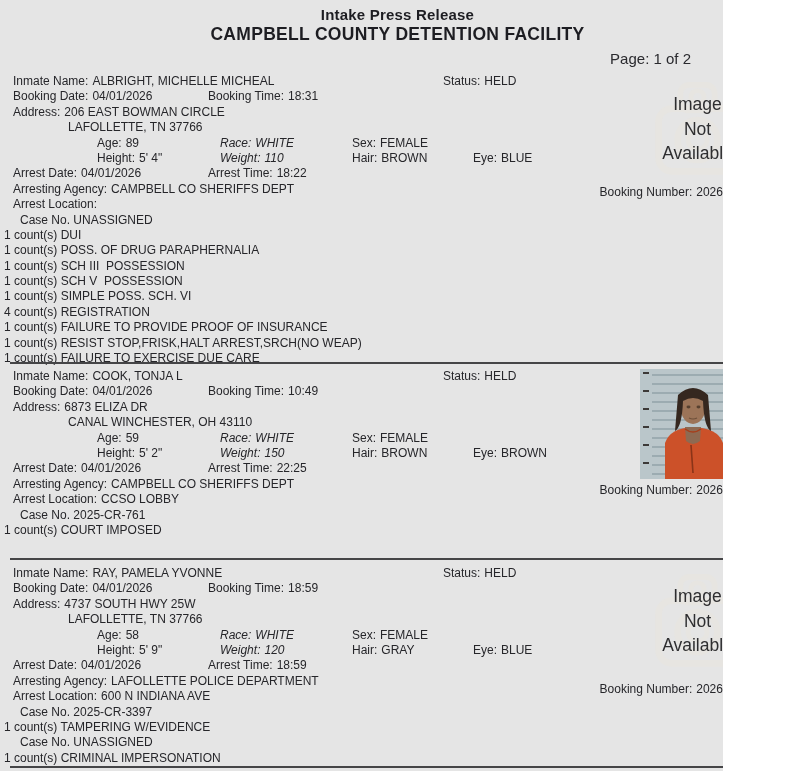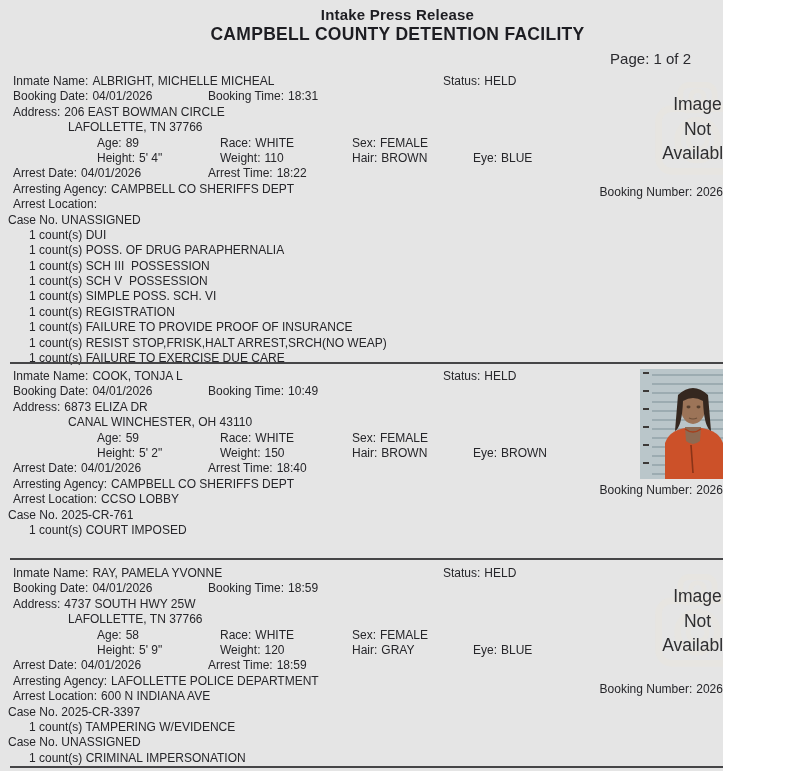--- a/index.html
+++ b/index.html
@@ -21,27 +21,27 @@
   #rec2 { top:369px; }
   #rec3 { top:566px; }
 
   .ln { position:relative; height:15.4px; }
   .ln > span { position:absolute; top:0; white-space:nowrap; }
   .v { margin-left:4px; }
   .f0   { left:13px; }
   .fcity{ left:68px; }
   .fage { left:97px; }
   .ft   { left:208px; }
-  .f1   { left:220px; }
+  .f1   { left:220px;font-style:italic; }
   .f2   { left:352px; }
   .f3   { left:473px; }
   .fst  { left:443px; }
 
-  .dln { height:15.4px; white-space:pre; padding-left:29px; }
-  .dln.k-case { padding-left:8px; }
+  .dln { height:15.4px; white-space:pre; padding-left:4px; }
+  .dln.k-case { padding-left:20px; }
 
   
   .sep { position:absolute; left:10px; width:747px; height:2px; background:#454547; }
   #sep1 { top:362px; }
   #sep2 { top:558px; }
   #sep3 { top:766px; }
 
   
   .na { position:absolute; left:615px; top:6px; width:165px; height:100px; }
   .cam { position:absolute; left:30px; top:2px; width:105px; height:95px; }
@@ -102,21 +102,21 @@
       <span class="f0"><span>Arrest Location:</span><span class="v"></span></span>
     </div>
     <div>
 
     <div class="dln k-case"><span>Case No. UNASSIGNED</span></div>
         <div class="dln k-count"><span>1 count(s) DUI</span></div>
         <div class="dln k-count"><span>1 count(s) POSS. OF DRUG PARAPHERNALIA</span></div>
         <div class="dln k-count"><span>1 count(s) SCH III  POSSESSION</span></div>
         <div class="dln k-count"><span>1 count(s) SCH V  POSSESSION</span></div>
         <div class="dln k-count"><span>1 count(s) SIMPLE POSS. SCH. VI</span></div>
-        <div class="dln k-count"><span>1 count(s) REGISTRATION</span></div>
+        <div class="dln k-count"><span>4 count(s) REGISTRATION</span></div>
         <div class="dln k-count"><span>1 count(s) FAILURE TO PROVIDE PROOF OF INSURANCE</span></div>
         <div class="dln k-count"><span>1 count(s) RESIST STOP,FRISK,HALT ARREST,SRCH(NO WEAP)</span></div>
         <div class="dln k-count"><span>1 count(s) FAILURE TO EXERCISE DUE CARE</span></div>
       </div>
     <div class="na">
       <svg class="cam" viewBox="0 0 110 100" fill="none">
         <rect x="37" y="3" width="36" height="27" rx="9" stroke="#e7e5e1" stroke-width="6"></rect>
         <circle cx="55" cy="16" r="7" stroke="#e7e5e1" stroke-width="5"></circle>
         <rect x="14" y="28" width="82" height="66" rx="14" stroke="#e7e5e1" stroke-width="7"></rect>
         <circle cx="55" cy="61" r="21" stroke="#e7e5e1" stroke-width="7"></circle>
@@ -154,21 +154,21 @@
       <span class="f2"><span>Sex:</span><span class="v">FEMALE</span></span>
     </div>
     <div class="ln">
       <span class="fage"><span>Height:</span><span class="v">5' 2"</span></span>
       <span class="f1"><span>Weight:</span><span class="v">150</span></span>
       <span class="f2"><span>Hair:</span><span class="v">BROWN</span></span>
       <span class="f3"><span>Eye:</span><span class="v">BROWN</span></span>
     </div>
     <div class="ln">
       <span class="f0"><span>Arrest Date:</span><span class="v">04/01/2026</span></span>
-      <span class="ft"><span>Arrest Time:</span><span class="v">18:40</span></span>
+      <span class="ft"><span>Arrest Time:</span><span class="v">22:25</span></span>
     </div>
     <div class="ln">
       <span class="f0"><span>Arresting Agency:</span><span class="v">CAMPBELL CO SHERIFFS DEPT</span></span>
     </div>
     <div class="ln">
       <span class="f0"><span>Arrest Location:</span><span class="v">CCSO LOBBY</span></span>
     </div>
     <div>
 
     <div class="dln k-case"><span>Case No. 2025-CR-761</span></div>

